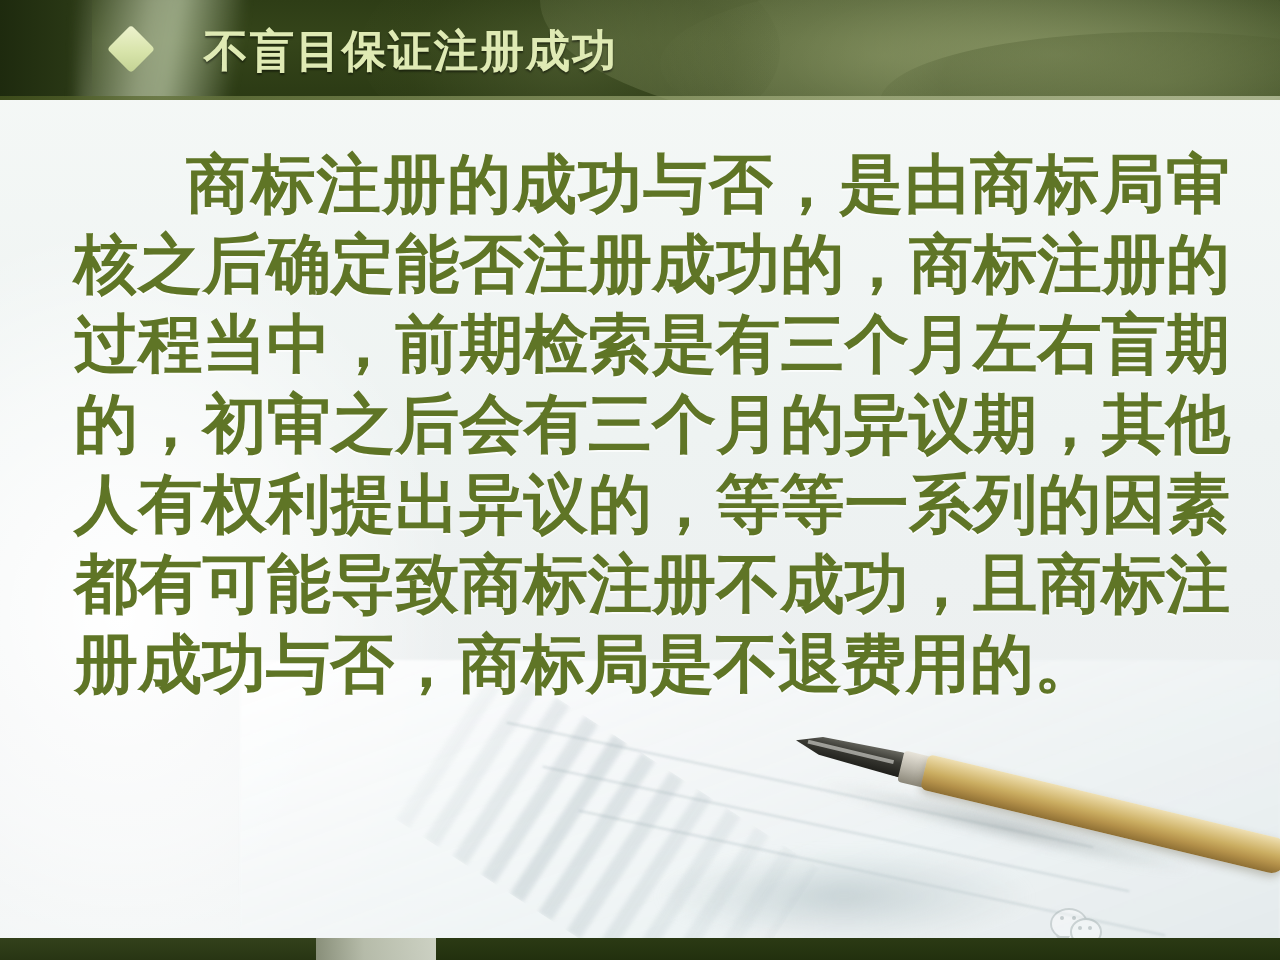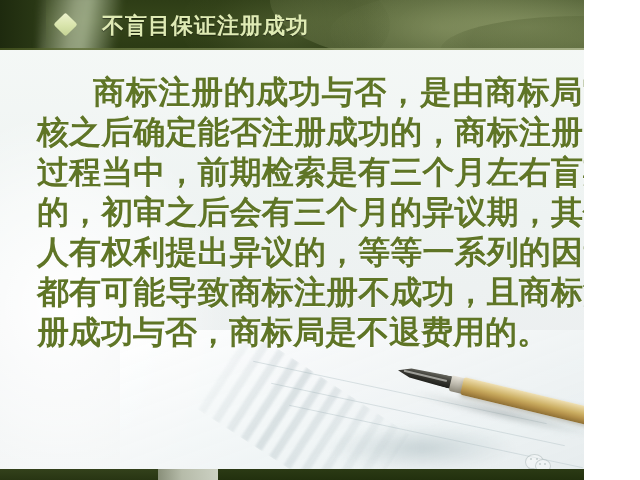--- a/index.html
+++ b/index.html
@@ -6,21 +6,21 @@
     margin: 0;
     padding: 0;
     background: #ffffff;
   }
   body {
     font-family: "Liberation Serif", "DejaVu Serif", serif;
   }
 
   #slide {
     position: relative;
-    width: 584px;
+    width: 640px;
     height: 480px;
     overflow: hidden;
     background: #f2f6f4;
   }
 
   
   .bg-base {
     position: absolute;
     inset: 0;
     background:

